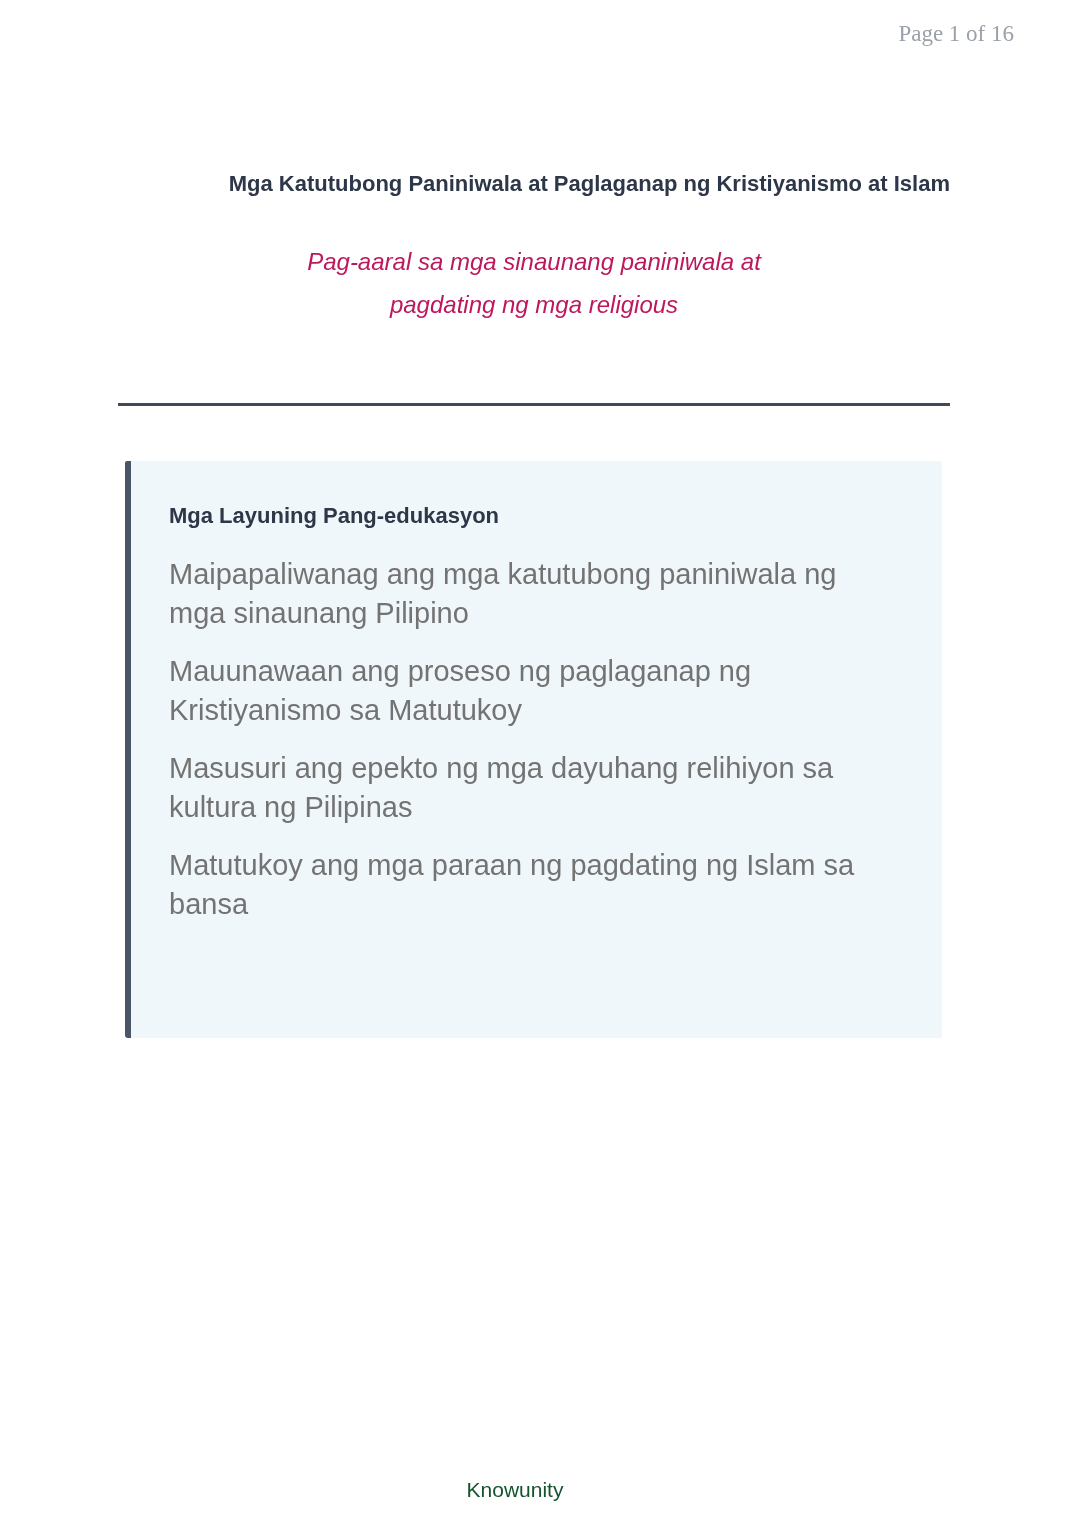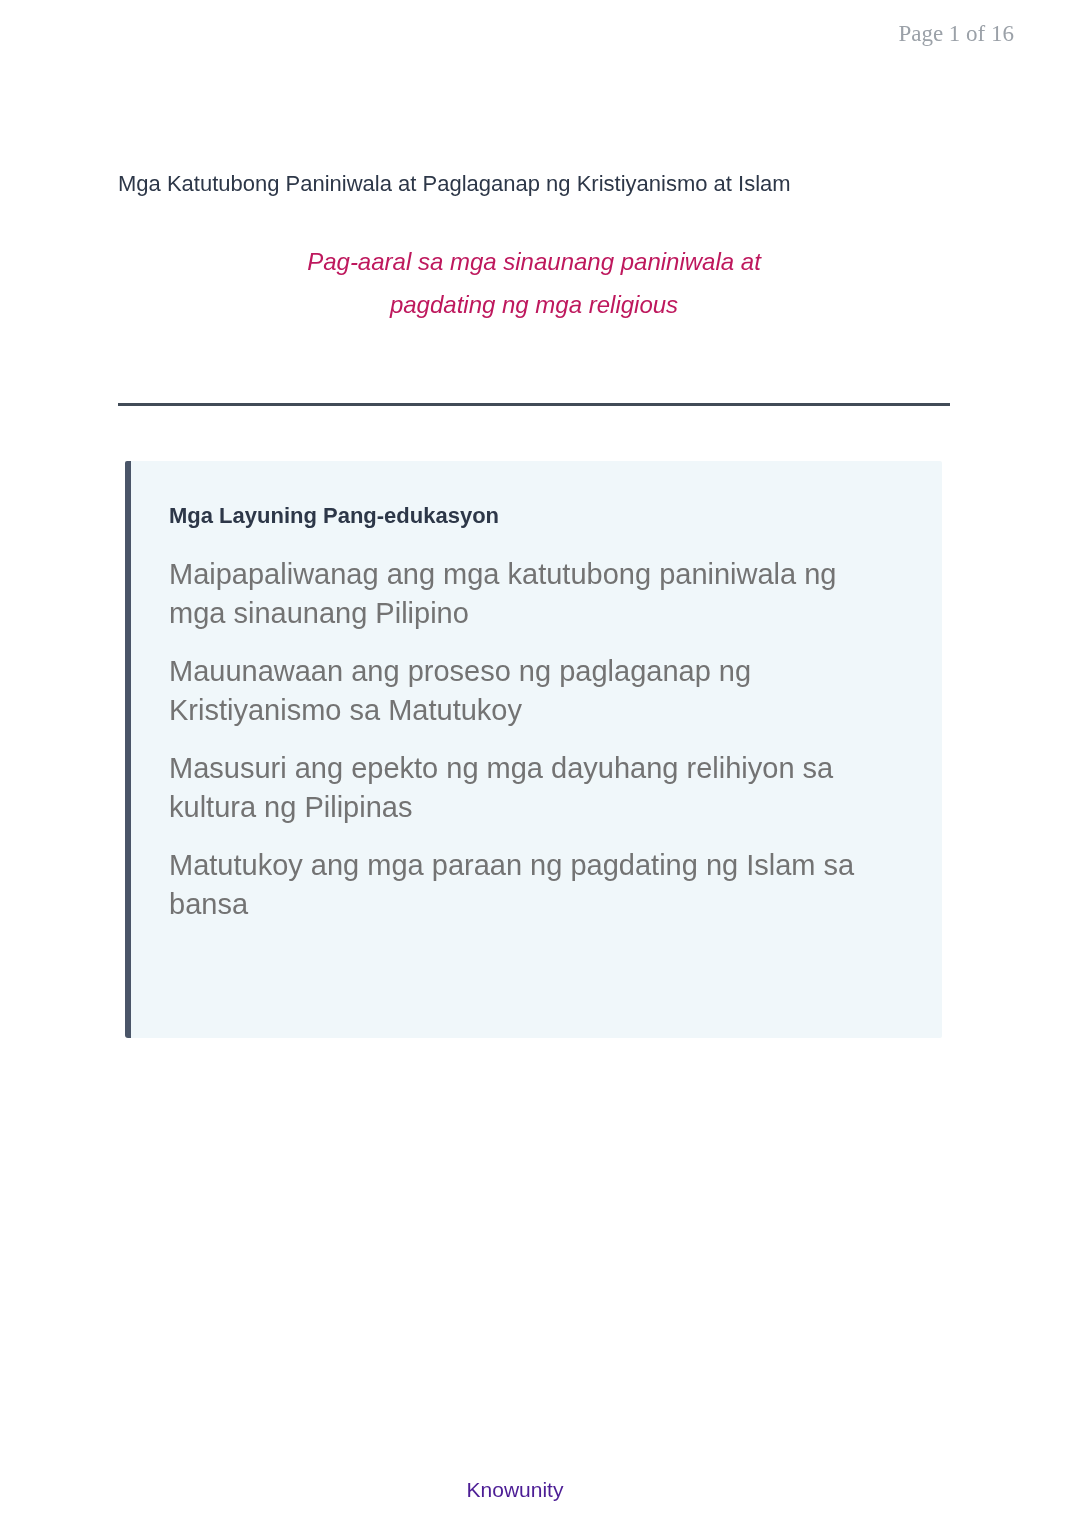--- a/index.html
+++ b/index.html
@@ -18,24 +18,24 @@
     right: 66px;
     font-family: "Liberation Serif", serif;
     font-size: 23px;
     color: #9ba1a8;
   }
   .doc-title {
     position: absolute;
     top: 171px;
     left: 118px;
     width: 832px;
-    text-align: left;
+    text-align: right;
     white-space: nowrap;
     font-size: 22px;
-    font-weight: normal;
+    font-weight: bold;
     color: #2d3748;
   }
   .doc-subtitle {
     position: absolute;
     top: 240px;
     left: 118px;
     width: 832px;
     text-align: center;
     font-size: 24px;
     line-height: 43px;
@@ -73,21 +73,21 @@
     color: #737373;
     margin-bottom: 19px;
   }
   .page-footer {
     position: absolute;
     top: 1478px;
     left: 0;
     width: 1030px;
     text-align: center;
     font-size: 21px;
-    color: #4c1d95;
+    color: #14532d;
   }
 </style>
 </head>
 <body>
 
 <div class="page">
 
   <div class="page-indicator">Page 1 of 16</div>
 
   <h1 class="doc-title">Mga Katutubong Paniniwala at Paglaganap ng Kristiyanismo at Islam</h1>

